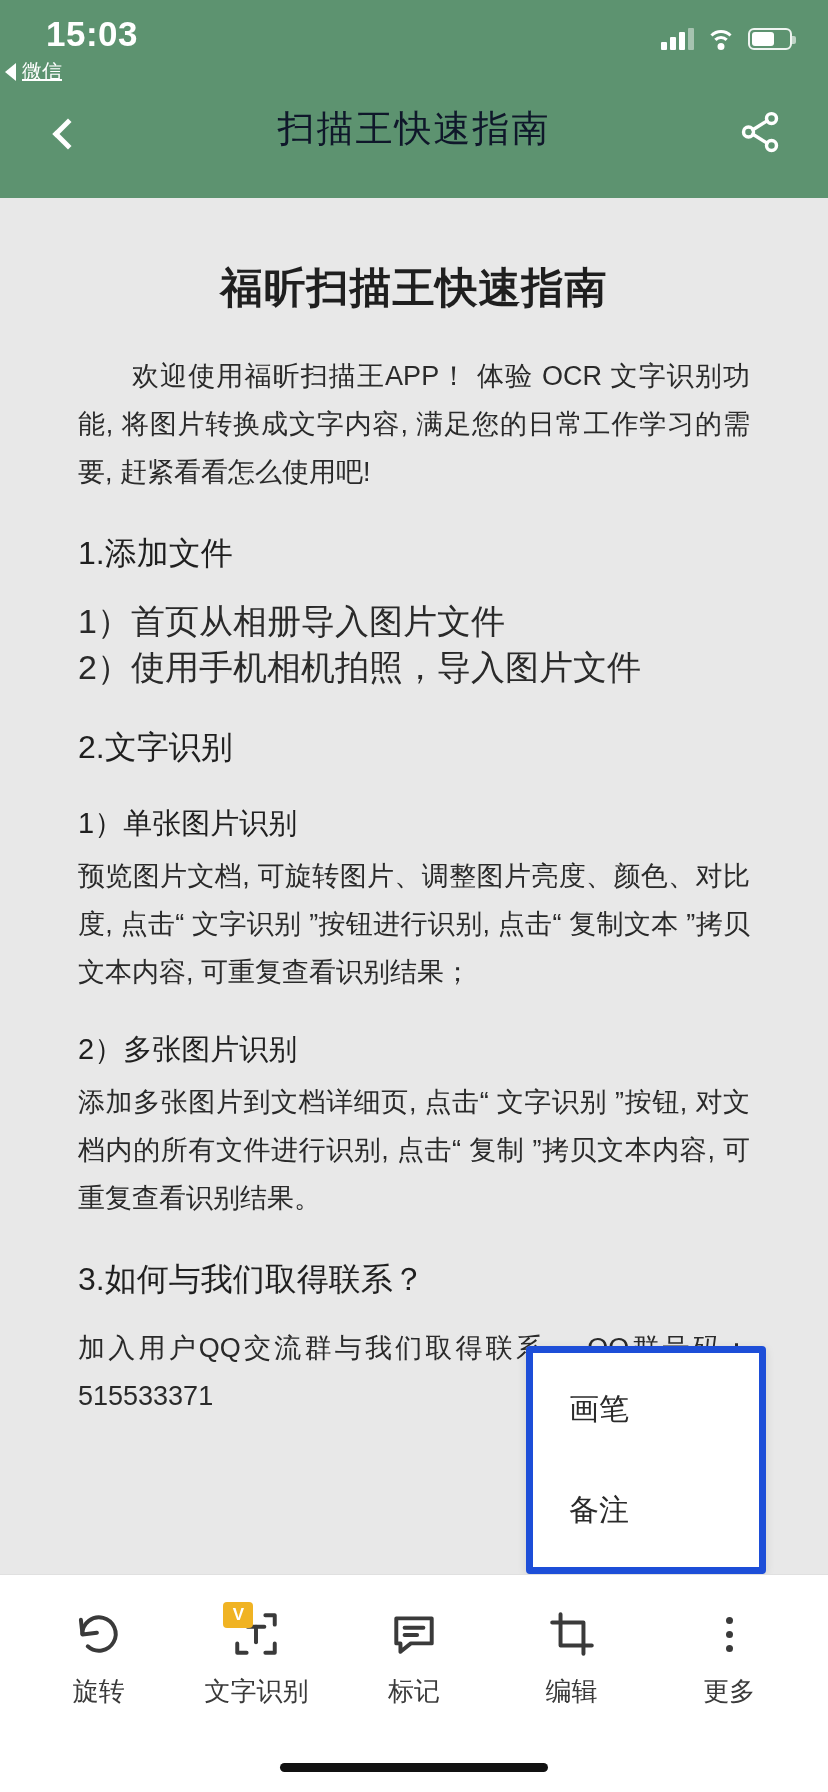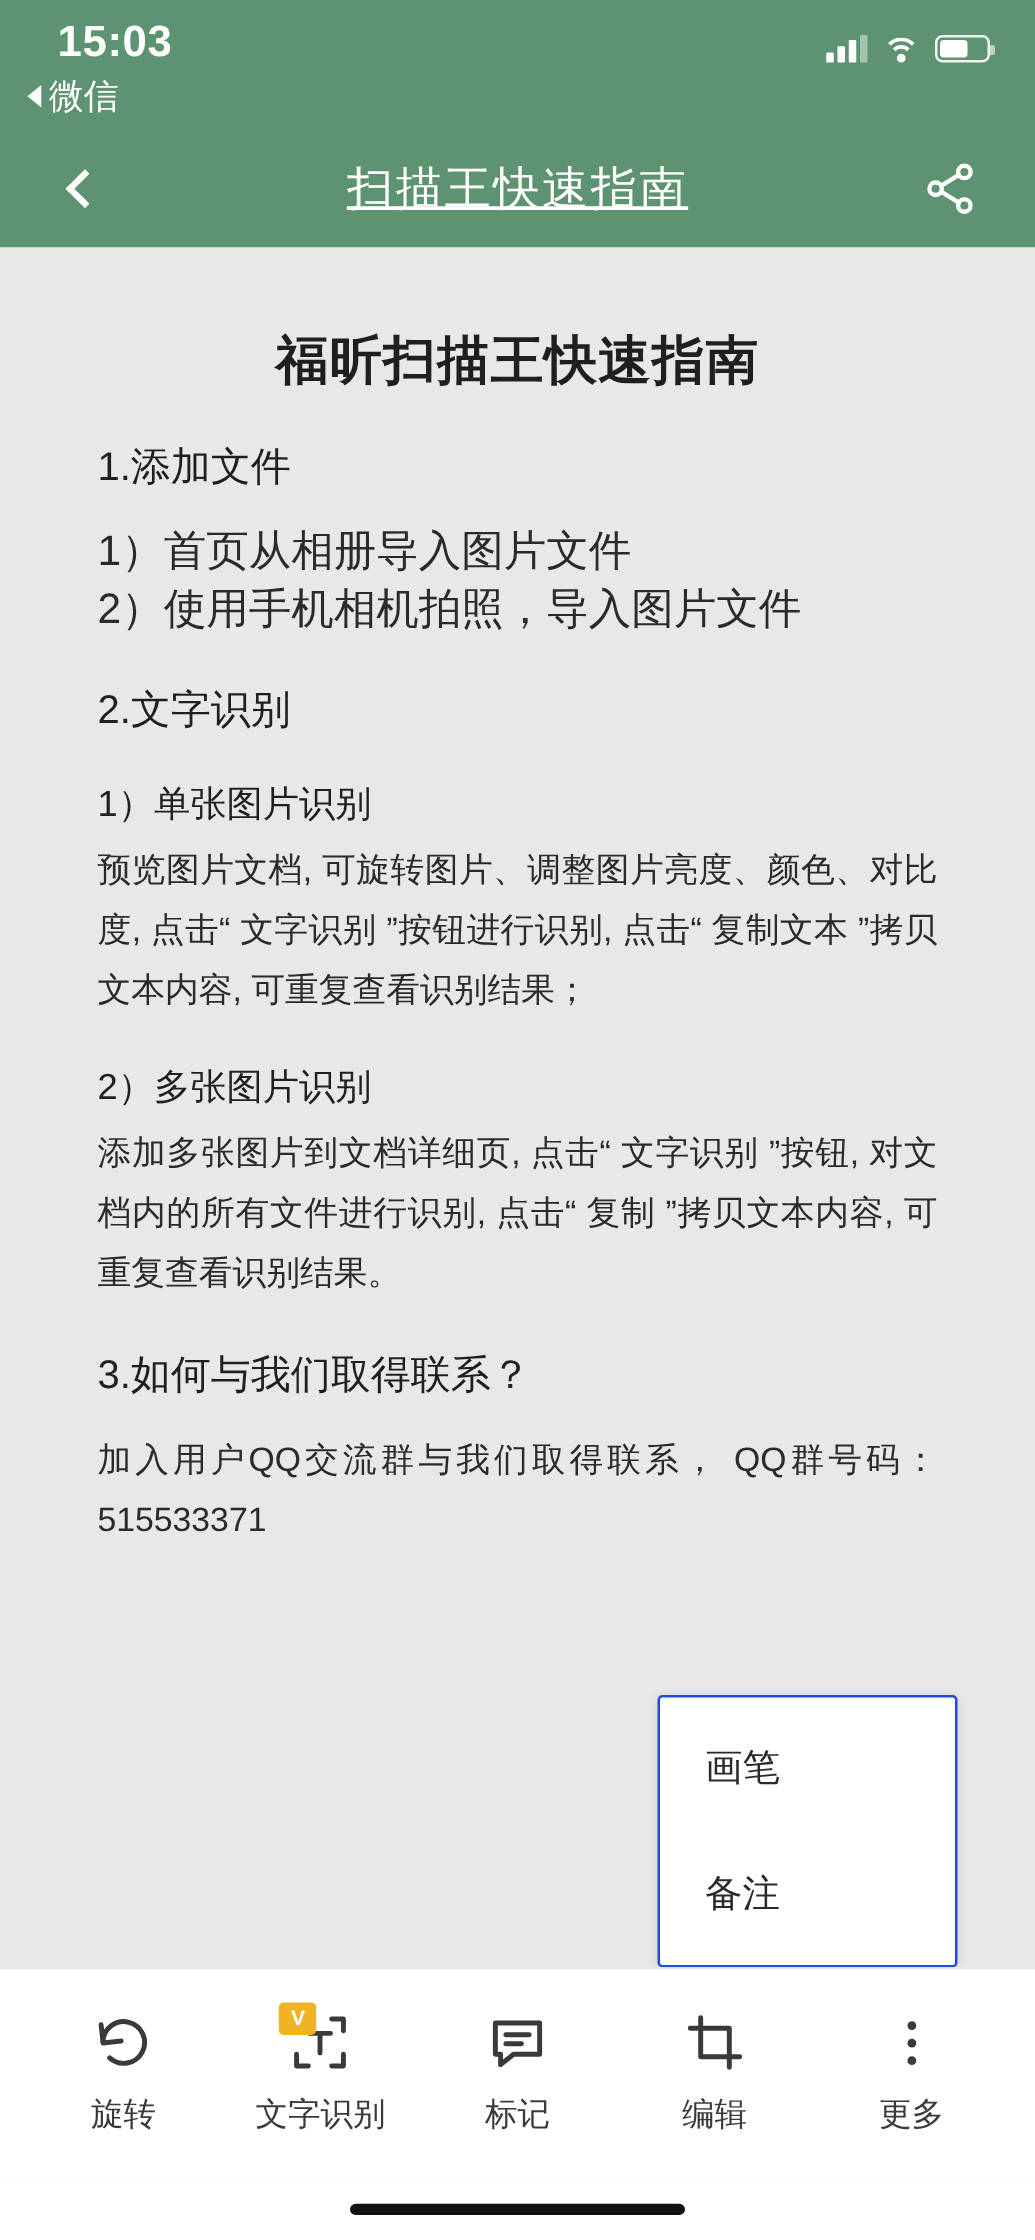--- a/index.html
+++ b/index.html
@@ -30,26 +30,27 @@
   .status-time {
     position: absolute;
     left: 46px;
     top: 14px;
     font-size: 35px;
     font-weight: 600;
     letter-spacing: 0.5px;
   }
   .status-back {
     position: absolute;
-    left: 22px;
+    left: 5px;
     top: 58px;
-    font-size: 28px;
+    font-size: 20px;
     display: flex;
     align-items: center;
     gap: 6px;
+    text-decoration: underline;
   }
   .status-back .tri {
     width: 0; height: 0;
     border-top: 9px solid transparent;
     border-bottom: 9px solid transparent;
     border-right: 11px solid #ffffff;
   }
   .status-right {
     position: absolute;
     right: 36px;
@@ -98,24 +99,23 @@
     border-radius: 0 2px 2px 0;
   }
   .battery i { display: block; height: 100%; width: 62%; background: #ffffff; border-radius: 3px; }
 
   
   .navbar {
     background: #5d9370;
     height: 94px;
     flex: 0 0 auto;
     display: flex;
-    align-items: center;
-    position: relative;
-    color: #ffffff;
-    text-decoration: underline;
+    align-items: flex-start;
+    position: relative;
+    color: #0f172a;
   }
   .nav-back {
     position: absolute;
     left: 34px;
     width: 60px; height: 60px;
     display: flex; align-items: center; justify-content: center;
   }
   .nav-back span {
     display: block;
     width: 22px; height: 22px;
@@ -180,21 +180,21 @@
     color: #2a2a2a;
   }
 
   
   .popup {
     position: absolute;
     right: 62px;
     bottom: 0;
     width: 240px;
     background: #ffffff;
-    border: 2px solid #1d4ed8;
+    border: 7px solid #1d4ed8;
     border-radius: 4px;
     box-shadow: 0 2px 10px rgba(0,0,0,0.10);
     padding: 6px 0;
   }
   .popup-item {
     font-size: 30px;
     color: #2a2a2a;
     padding: 30px 36px;
   }
 
@@ -299,20 +299,21 @@
         <circle cx="6" cy="12" r="2.6"></circle>
         <circle cx="18" cy="19" r="2.6"></circle>
         <line x1="8.3" y1="10.8" x2="15.7" y2="6.2"></line>
         <line x1="8.3" y1="13.2" x2="15.7" y2="17.8"></line>
       </svg>
     </div>
   </div>
 
   <div class="content">
     <div class="doc-title">福昕扫描王快速指南</div>
+    <div class="para indent">欢迎使用福昕扫描王APP！ 体验 OCR 文字识别功能, 将图片转换成文字内容, 满足您的日常工作学习的需要, 赶紧看看怎么使用吧!</div>
 
     <div class="h2">1.添加文件</div>
     <div class="list-line">1）首页从相册导入图片文件</div>
     <div class="list-line">2）使用手机相机拍照，导入图片文件</div>
 
     <div class="h2">2.文字识别</div>
     <div class="h3">1）单张图片识别</div>
     <div class="para">预览图片文档, 可旋转图片、调整图片亮度、颜色、对比度, 点击“ 文字识别 ”按钮进行识别, 点击“ 复制文本 ”拷贝文本内容, 可重复查看识别结果；</div>
     <div class="h3">2）多张图片识别</div>
     <div class="para">添加多张图片到文档详细页, 点击“ 文字识别 ”按钮, 对文档内的所有文件进行识别, 点击“ 复制 ”拷贝文本内容, 可重复查看识别结果。</div>

